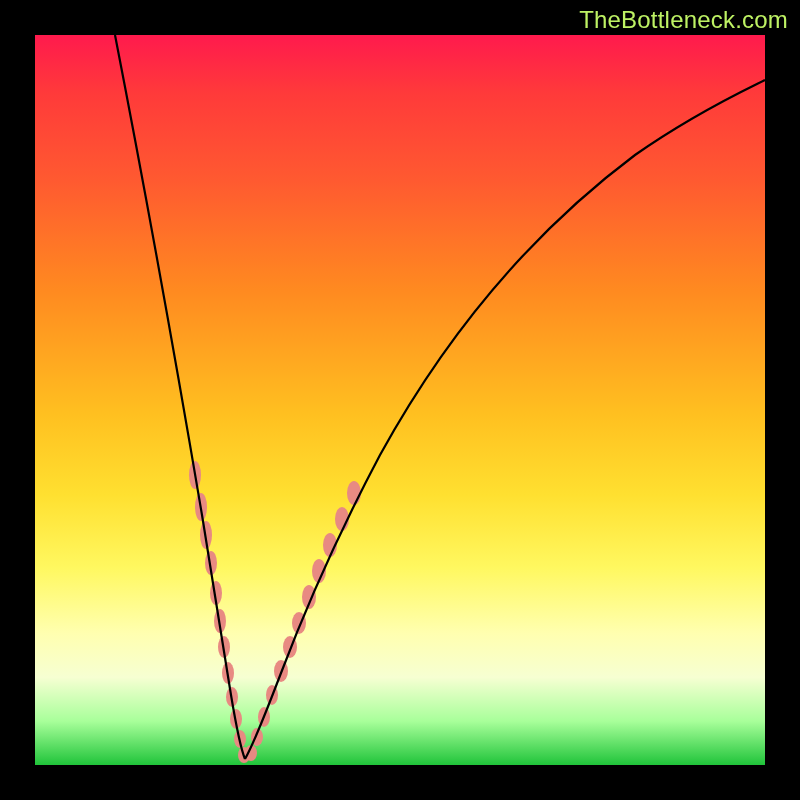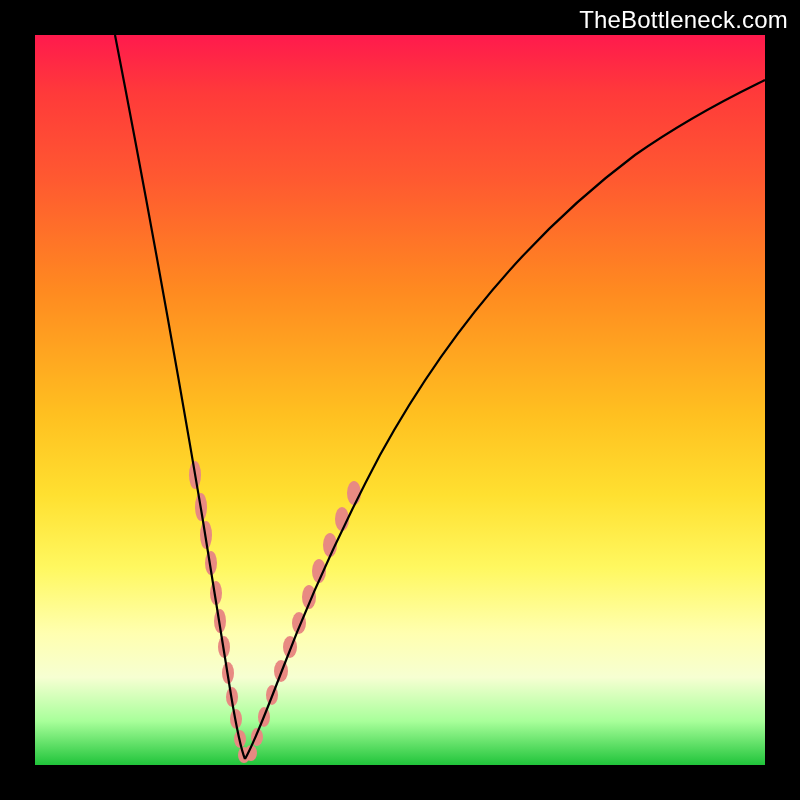--- a/index.html
+++ b/index.html
@@ -38,21 +38,21 @@
       #ffffb0 82%,
       #f6ffd2 88%,
       #a8ff9a 94%,
       #20c43a 100%
     );
   }
   .watermark {
     position: absolute;
     top: 6px;
     right: 12px;
-    color: #ffffff;
+    color: #bef264;
     font-size: 24px;
     letter-spacing: 0.2px;
     user-select: none;
   }
   svg.curves {
     position: absolute;
     top: 0;
     left: 0;
     width: 730px;
     height: 730px;

